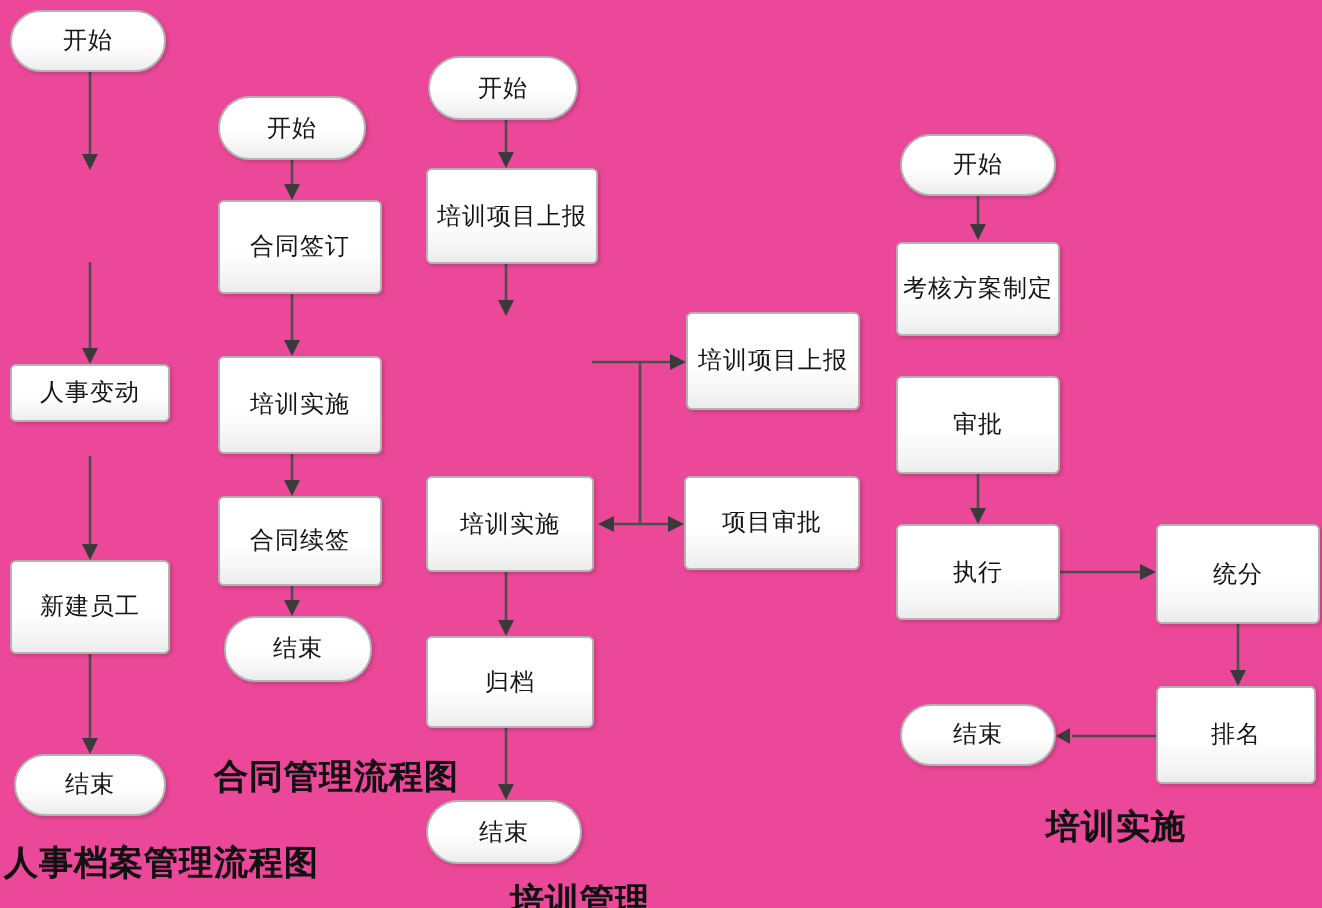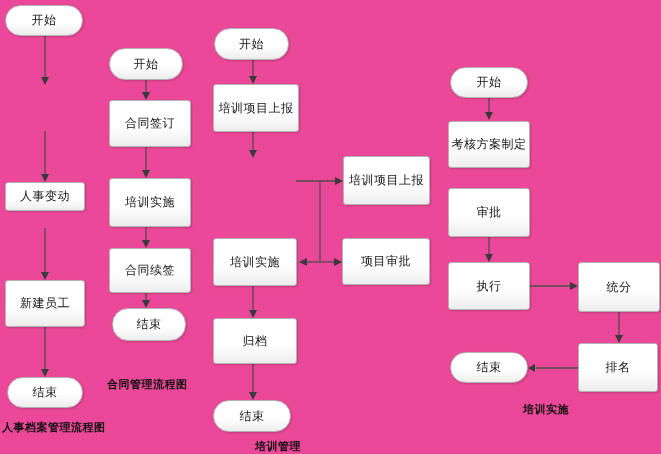--- a/index.html
+++ b/index.html
@@ -30,21 +30,21 @@
     align-items: center;
     justify-content: center;
     font-size: 12px;
     color: #141414;
     letter-spacing: 0.5px;
     white-space: nowrap;
   }
   .terminator { border-radius: 16px; }
   .caption {
     position: absolute;
-    font-size: 11px;
+    font-size: 17px;
     font-weight: bold;
     color: #111111;
     white-space: nowrap;
     letter-spacing: 0.5px;
   }
 </style>
 </head>
 <body>
 
 <div class="canvas">

